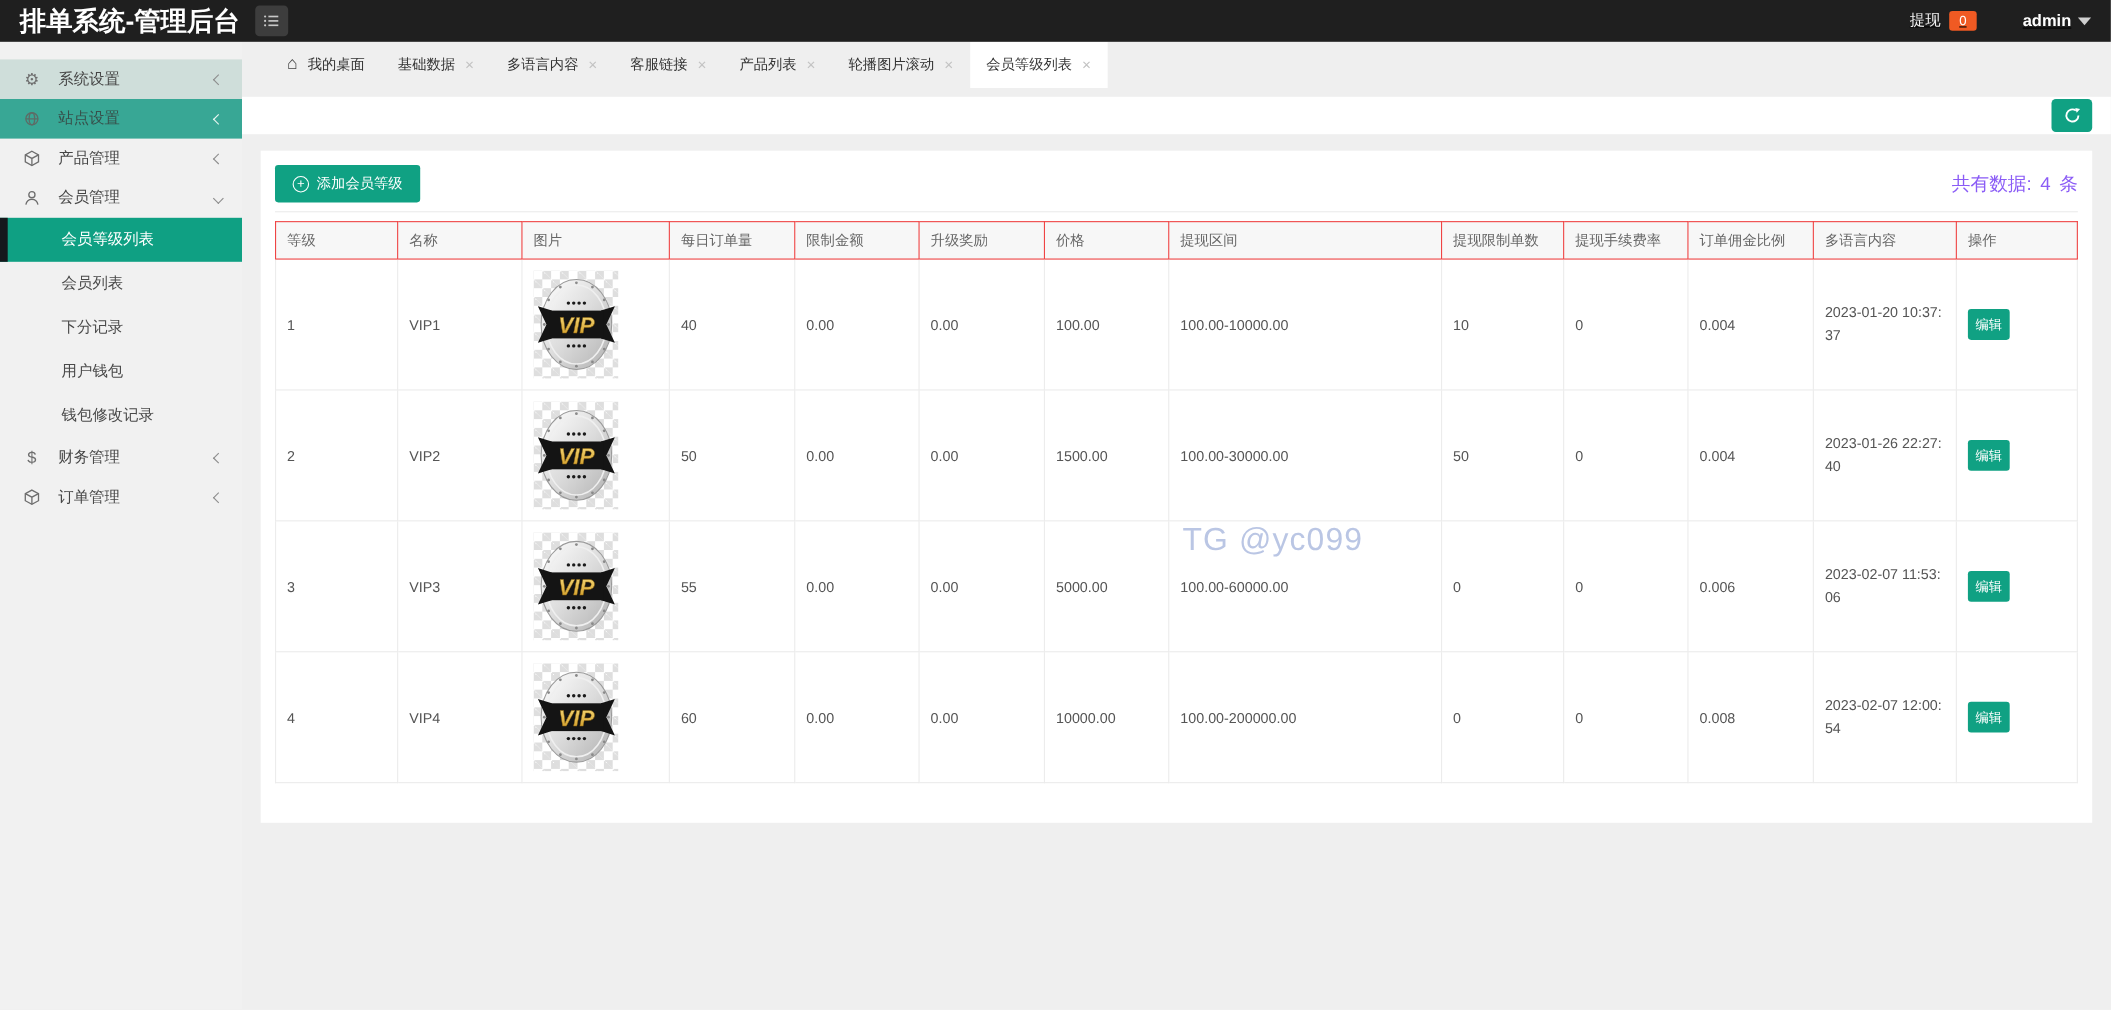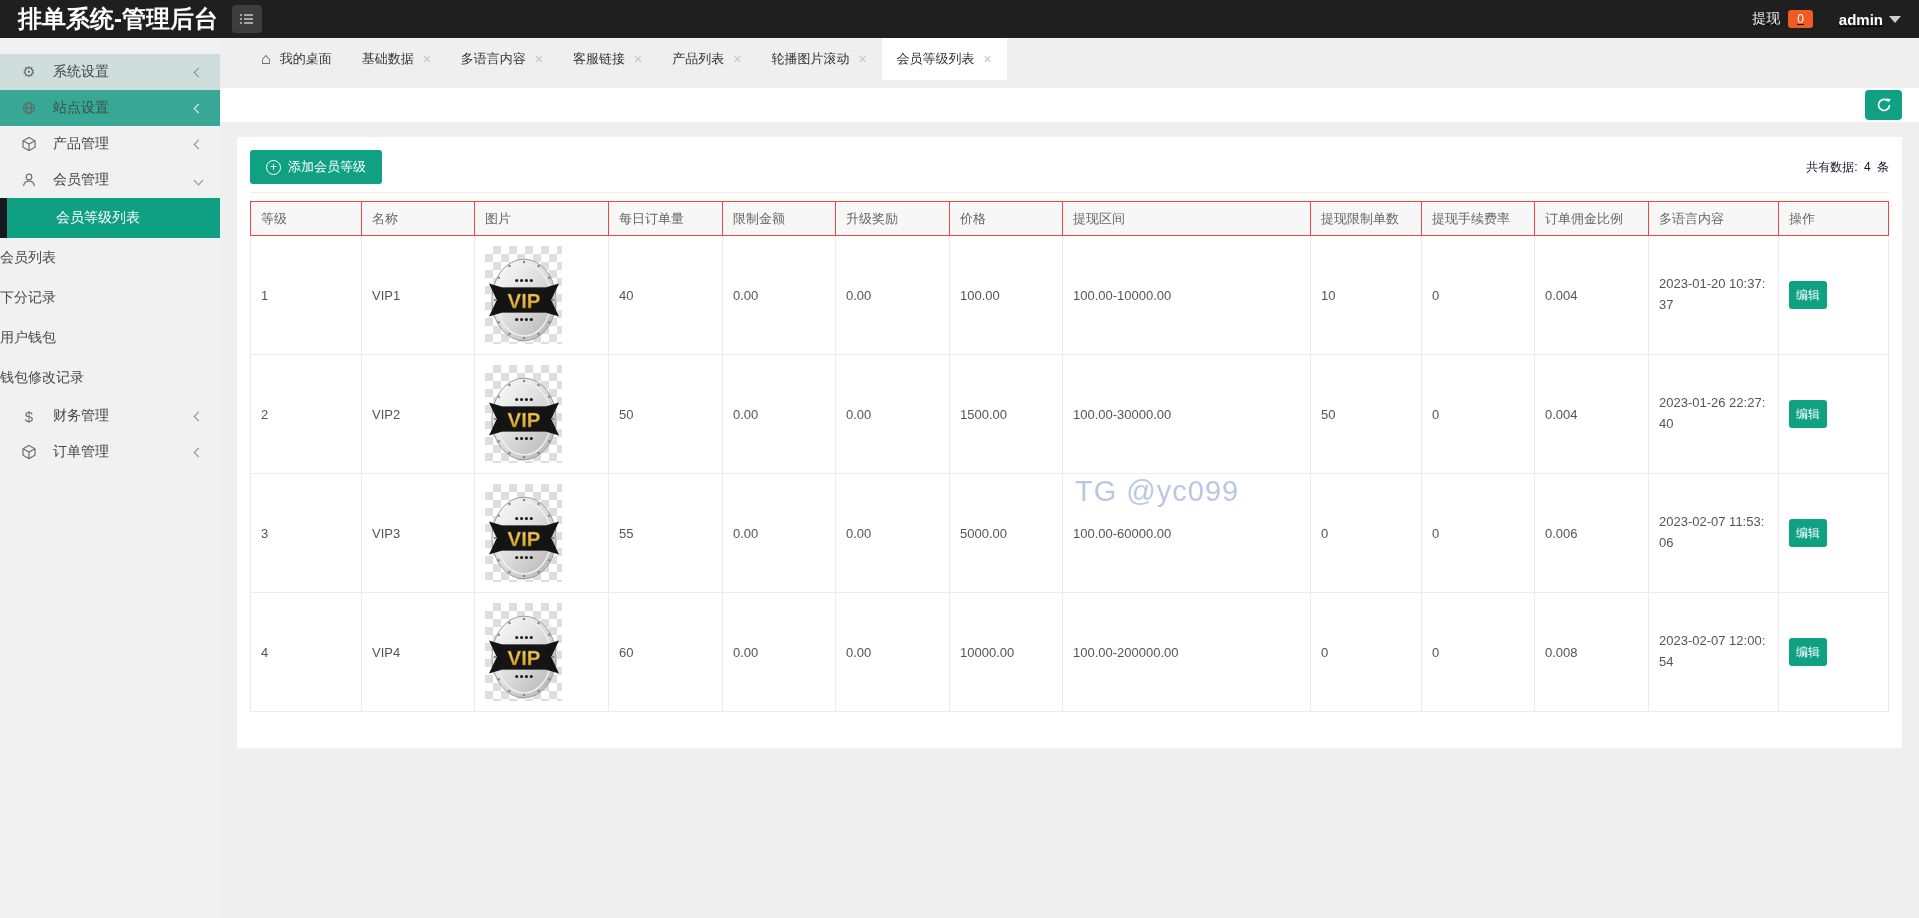--- a/index.html
+++ b/index.html
@@ -9,73 +9,73 @@
   
   .topbar { height:38px; background:#1f1f1f; display:flex; align-items:center; position:relative; z-index:20; }
   .brand { width:220px; padding-left:18px; color:#fff; font-size:24px; font-weight:bold; white-space:nowrap; }
   .hamburger { margin-left:12px; width:30px; height:28px; background:#3d3d3d; border-radius:4px;
     display:flex; align-items:center; justify-content:center; cursor:pointer; }
   .topbar-spacer { flex:1; }
   .topbar-right { display:flex; align-items:center; gap:12px; padding-right:18px;text-decoration:underline; }
   .withdraw-entry { display:flex; align-items:center; gap:8px; cursor:pointer; }
   .withdraw-label { color:#f0f0f0; font-size:14px; }
   .withdraw-badge { background:#f05a23; color:#fff; font-size:12px; padding:3px 9px; border-radius:3px; line-height:1; }
-  .admin-entry { display:flex; align-items:center; gap:6px; margin-left:14px; cursor:pointer; }
+  .admin-entry { display:flex; align-items:center; gap:6px; margin-left:30px; cursor:pointer; }
   .admin-name { color:#fff; font-size:15px; font-weight:bold; }
   .caret-down { width:0; height:0; border-left:6px solid transparent; border-right:6px solid transparent; border-top:7px solid #cfcfcf; }
 
   
   .sidebar { position:absolute; top:38px; left:0; bottom:0; width:220px; background:#f1f1f1; padding-top:16px; z-index:10; }
   .side-item { height:36px; display:flex; align-items:center; padding:0 18px 0 20px; font-size:14px; color:#454545; cursor:pointer; }
   .side-item .ico { width:18px; display:flex; justify-content:center; color:#6e6e6e; font-size:15px; }
   .side-item .lbl { margin-left:15px; }
   .side-item .chev { margin-left:auto; width:7px; height:7px; border-right:1.5px solid #8c8c8c; border-bottom:1.5px solid #8c8c8c; }
   .chev.left { transform:rotate(135deg); }
   .chev.down { transform:rotate(45deg); }
   .side-item.tinted { background:#cfdeda; }
   .side-item.parent-active { background:#38a795; color:#37504b; }
   .side-item.parent-active .chev { border-color:#e9f6f2; }
-  .sub-item { height:40px; display:flex; align-items:center; font-size:14px; color:#4a4a4a; cursor:pointer; }
+  .sub-item { height:40px; display:flex; align-items:center; padding-left:56px; font-size:14px; color:#4a4a4a; cursor:pointer; }
   .sub-item.active { background:#0fa083; color:#fff; border-left:7px solid #15181c; padding-left:49px; }
 
   
   .main { margin-left:220px; position:relative; }
   .tabstrip { height:42px; background:#efefef; display:flex; align-items:stretch; padding-left:26px; }
   .tab { display:flex; align-items:center; gap:9px; padding:0 15px; font-size:13px; color:#333; cursor:pointer; white-space:nowrap; }
   .tab.active { background:#fff; }
   .tab .home-ico { font-size:16px; color:#444; line-height:1; }
   .tab .close { color:#c3c3c3; font-size:14px; line-height:1; }
 
   .toolbar { margin-top:8px; height:34px; background:#fff; position:relative; }
   .refresh-btn { position:absolute; right:17px; top:2px; width:37px; height:30px; background:#10a183;
     border:none; border-radius:4px; display:flex; align-items:center; justify-content:center; cursor:pointer; }
 
   .card { margin:15px 17px 0 17px; background:#fff; padding:13px 13px 36px 13px; }
   .card-head { display:flex; justify-content:space-between; align-items:center; }
   .add-btn { height:34px; padding:0 16px; background:#10a183; border:none; border-radius:3px;
     color:#fff; font-size:13px; display:flex; align-items:center; gap:7px; cursor:pointer; }
   .plus-circle { width:15px; height:15px; border:1px solid #fff; border-radius:50%; display:flex;
     align-items:center; justify-content:center; font-size:12px; line-height:1; }
-  .total-info { font-size:12px; color:#0f172a; }
+  .total-info { font-size:17px; color:#8b5cf6; }
   .total-info b { font-weight:normal; margin:0 3px; }
   .card-divider { border-bottom:1px solid #ececec; margin-top:8px; }
 
   table.grid { border-collapse:collapse; width:100%; table-layout:fixed; margin-top:8px; font-size:13px; color:#555; }
   table.grid th { background:#f7f7f7; font-weight:normal; color:#666; text-align:left; height:34px;
     padding:0 10px; border:1px solid #ef4444; }
   table.grid td { height:119px; padding:8px 10px; border:1px solid #ececec; vertical-align:middle; background:#fff; }
   td.col-created_at { word-break:break-all; line-height:1.6; }
   .edit-btn { width:38px; height:28px; background:#10a183; color:#fff; border:none; border-radius:3px; font-size:12px; cursor:pointer; }
 
-  .vip-img { width:77px; height:98px; display:flex; align-items:flex-end; justify-content:center;
+  .vip-img { width:77px; height:98px; display:flex; align-items:center; justify-content:center;
     background-color:#fff;
     background-image:
       linear-gradient(45deg,#dedede 25%,transparent 25%,transparent 75%,#dedede 75%),
       linear-gradient(45deg,#dedede 25%,transparent 25%,transparent 75%,#dedede 75%);
-    background-size:16px 16px; background-position:0 0,8px 8px; }
+    background-size:16px 16px; background-position:0 0,8px 8px;font-style:italic; }
 
   .watermark { position:absolute; left:855px; top:437px; font-size:29px; color:#b7c3e3; opacity:.95;
     z-index:40; pointer-events:none; white-space:nowrap; letter-spacing:1px; }
 </style>
 </head>
 <body>
 
 <div class="topbar">
   <div class="brand">排单系统-管理后台</div>
   <div class="hamburger">

